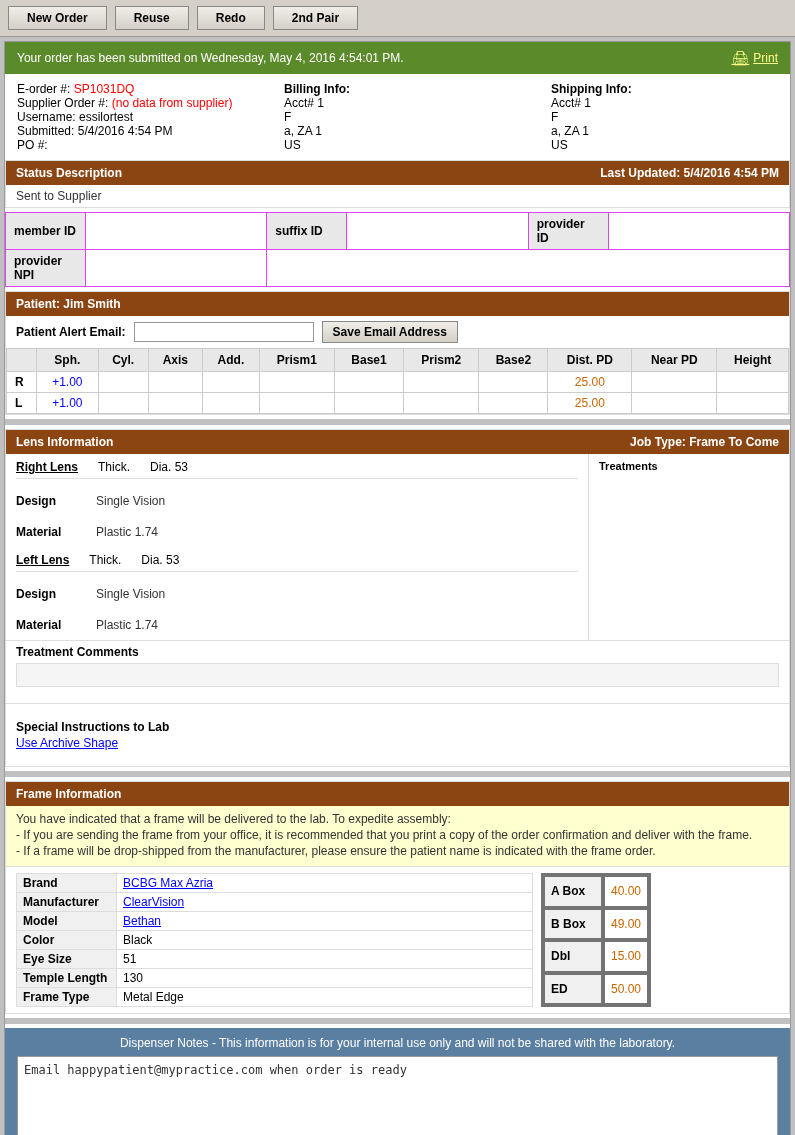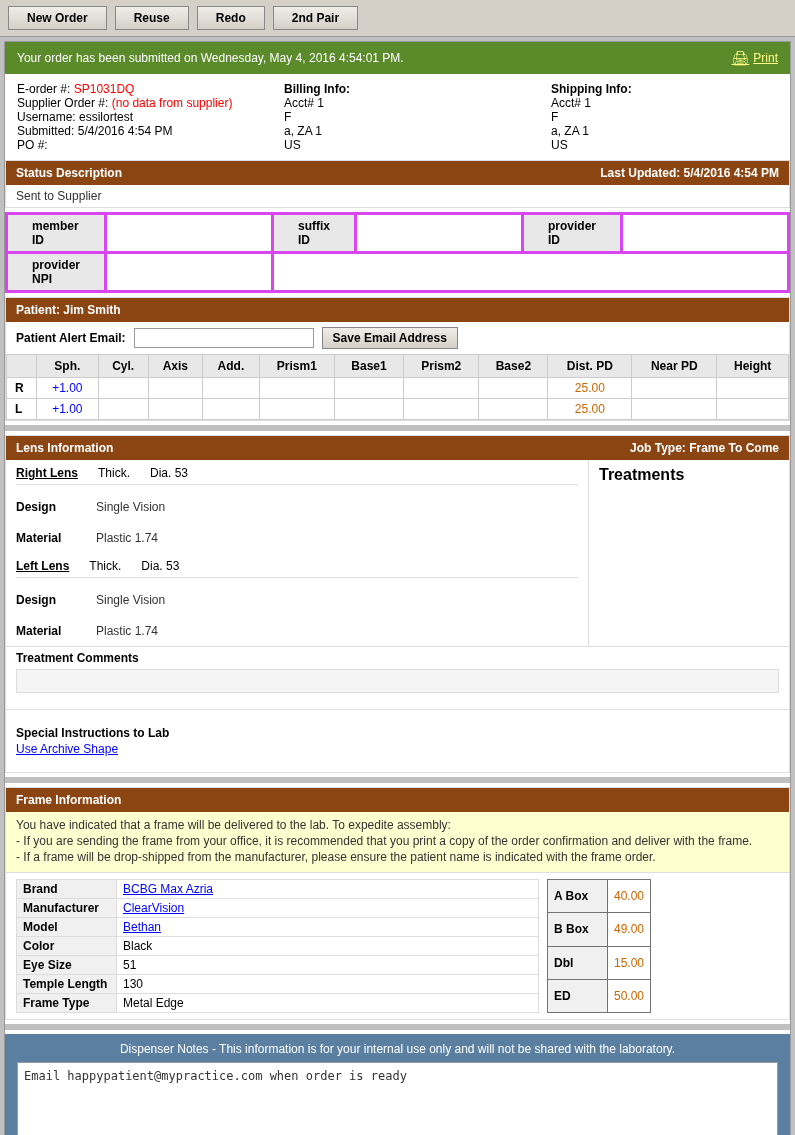--- a/index.html
+++ b/index.html
@@ -24,21 +24,21 @@
     .order-info { padding: 8px 12px; font-size: 12px; display: flex; gap: 40px; }
     .order-info-col { flex: 1; }
     .order-info-col a, .link-red { color: red; text-decoration: none; }
 
     .section-header { background: #8B4513; color: white; padding: 5px 10px; font-weight: bold; font-size: 12px; display: flex; justify-content: space-between; align-items: center; }
 
     .status-section { border: 1px solid #ddd; margin: 0; }
     .status-sent { color: #333; padding: 4px 10px; }
 
     .ids-table { width: 100%; border-collapse: collapse; margin: 4px 0; }
-    .ids-table td { border: 3px solid #d946ef; padding: 4px 24px; font-size: 12px; }
+    .ids-table td { border: 1px solid #d946ef; padding: 4px 8px; font-size: 12px; }
     .ids-table .label-cell { background: #e8e8e8; font-weight: bold; width: 80px; }
     .ids-table .value-cell { background: #fff; min-width: 120px; }
 
     .patient-section { border: 1px solid #ddd; margin: 4px 0; }
     .patient-header { background: #8B4513; color: white; padding: 5px 10px; font-weight: bold; }
     .patient-email-row { padding: 5px 10px; display: flex; align-items: center; gap: 8px; }
     .patient-email-label { font-weight: bold; }
     .patient-email-input { border: 1px solid #999; padding: 2px 4px; width: 180px; font-size: 12px; }
     .save-email-btn { background: linear-gradient(to bottom, #f0ede8, #d4d0c8); border: 1px solid #888; padding: 3px 10px; font-size: 12px; cursor: pointer; font-weight: bold; }
 
@@ -51,21 +51,21 @@
 
     .lens-section { border: 1px solid #ddd; margin: 4px 0; }
     .lens-header { background: #8B4513; color: white; padding: 5px 10px; font-weight: bold; display: flex; justify-content: space-between; }
     .lens-content { display: flex; gap: 0; }
     .lens-left { flex: 1; padding: 6px 10px; border-right: 1px solid #ddd; }
     .lens-right { flex: 0 0 200px; padding: 6px 10px; }
     .lens-sub-header { font-weight: bold; text-decoration: underline; font-size: 12px; }
     .lens-row { display: flex; gap: 20px; padding: 2px 0; font-size: 12px; margin-top: 13px; }
     .lens-row .lens-key { font-weight: bold; min-width: 60px; }
     .lens-row .lens-val { color: #333; }
-    .treatments-label { font-weight: bold; font-size: 16px; }
+    .treatments-label { font-weight: bold; font-size: 11px; }
 
     .comments-section { padding: 4px 10px; border-top: 1px solid #ddd; }
     .comments-label { font-weight: bold; font-size: 12px; margin-bottom: 4px; }
     .comments-area { background: #f5f5f5; border: 1px solid #ddd; min-height: 24px; padding: 4px; font-size: 12px; }
 
     .instructions-section { padding: 16px 10px; border-top: 1px solid #ddd; margin-top: 12px; }
     .instructions-label { font-weight: bold; font-size: 12px; margin-bottom: 2px; }
     .archive-link { color: blue; text-decoration: underline; cursor: pointer; font-size: 12px; }
 
     .frame-section { border: 1px solid #ddd; margin: 4px 0; }
@@ -73,21 +73,21 @@
     .frame-notice p { margin-bottom: 2px; }
 
     .frame-details { display: flex; padding: 6px 10px; gap: 8px; }
     .frame-table { border-collapse: collapse; flex: 1; font-size: 12px; }
     .frame-table td { padding: 2px 6px; border: 1px solid #ddd; }
     .frame-table .f-label { font-weight: bold; background: #f0f0f0; width: 100px; }
     .frame-table .f-val-link { color: blue; text-decoration: underline; }
     .frame-table .f-val-color { color: black; }
 
     .frame-measurements { border-collapse: collapse; font-size: 12px; }
-    .frame-measurements td { padding: 2px 6px; border: 1px solid #737373; }
+    .frame-measurements td { padding: 2px 6px; border: 4px solid #737373; }
     .frame-measurements .m-label { font-weight: bold; background: #f0f0f0; width: 60px; }
     .frame-measurements .m-val { color: #cc6600; }
 
     .dispenser-section { background: #5a7fa0; padding: 8px 12px; margin: 4px 0; }
     .dispenser-title { color: white; text-align: center; font-size: 12px; margin-bottom: 6px; }
     .dispenser-textarea { width: 100%; height: 116px; border: 1px solid #999; padding: 6px; font-family: monospace; font-size: 12px; resize: vertical; background: #fff; color: #333; }
     .dispenser-save-row { display: flex; justify-content: flex-end; margin-top: 6px; }
     .dispenser-save-btn { background: linear-gradient(to bottom, #f0ede8, #d4d0c8); border: 1px solid #888; padding: 3px 14px; font-size: 11px; cursor: pointer; }
     .section-gap { height: 6px; background: #c0c0c0; }
 

